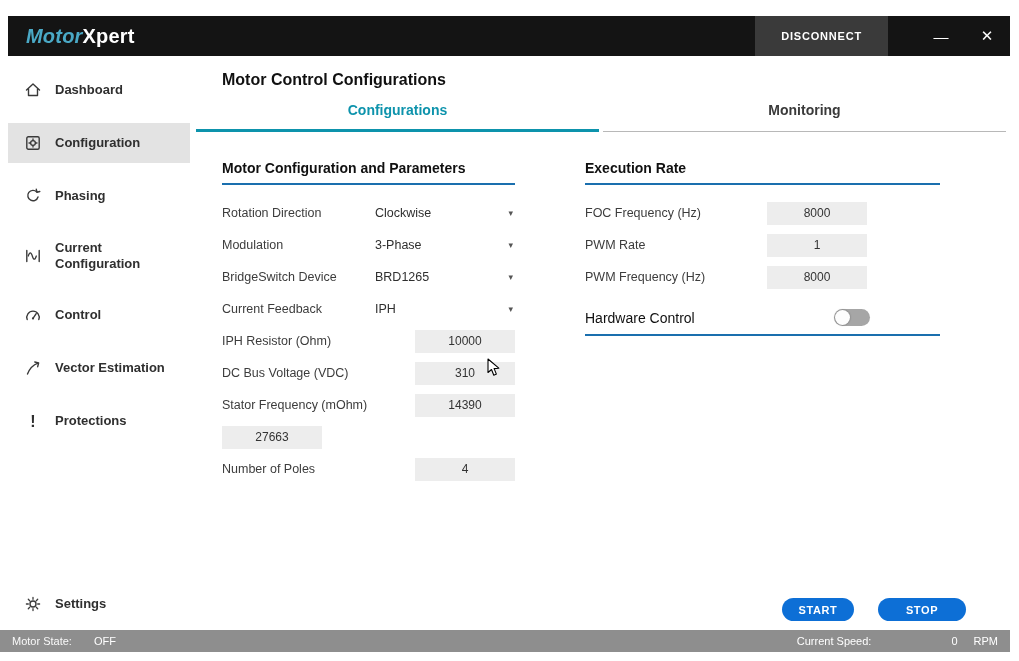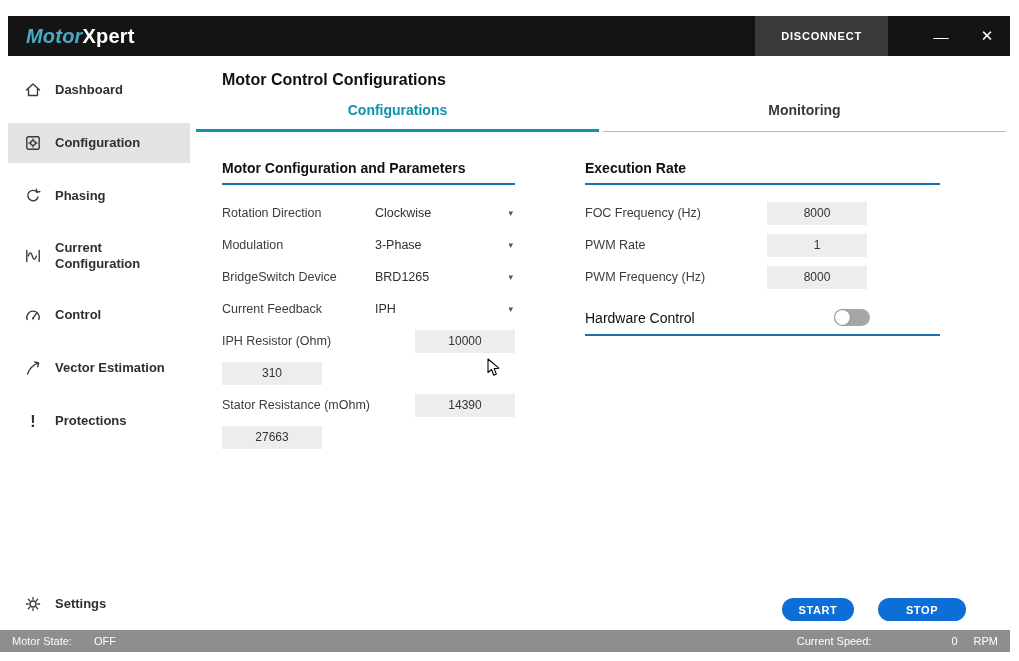--- a/index.html
+++ b/index.html
@@ -223,32 +223,37 @@
             <span class="caret">▾</span>
           </div>
         </div>
 
         <div class="form-row">
           <span class="form-label">IPH Resistor (Ohm)</span>
           <div class="num-box">10000</div>
         </div>
 
         <div class="form-row">
+          <span class="form-label">DC Bus Voltage (VDC)</span>
           <div class="num-box">310</div>
         </div>
 
         <div class="form-row">
-          <span class="form-label">Stator Resistance (mOhm)</span>
+          <span class="form-label">Stator Frequency (mOhm)</span>
           <div class="num-box">14390</div>
         </div>
 
         <div class="form-row">
           <div class="num-box">27663</div>
         </div>
 
+        <div class="form-row">
+          <span class="form-label">Number of Poles</span>
+          <div class="num-box">4</div>
+        </div>
       </div>
 
       <div class="col-right">
         <div class="section-title">Execution Rate</div>
 
         <div class="form-row">
           <span class="form-label">FOC Frequency (Hz)</span>
           <div class="num-box">8000</div>
         </div>
 

